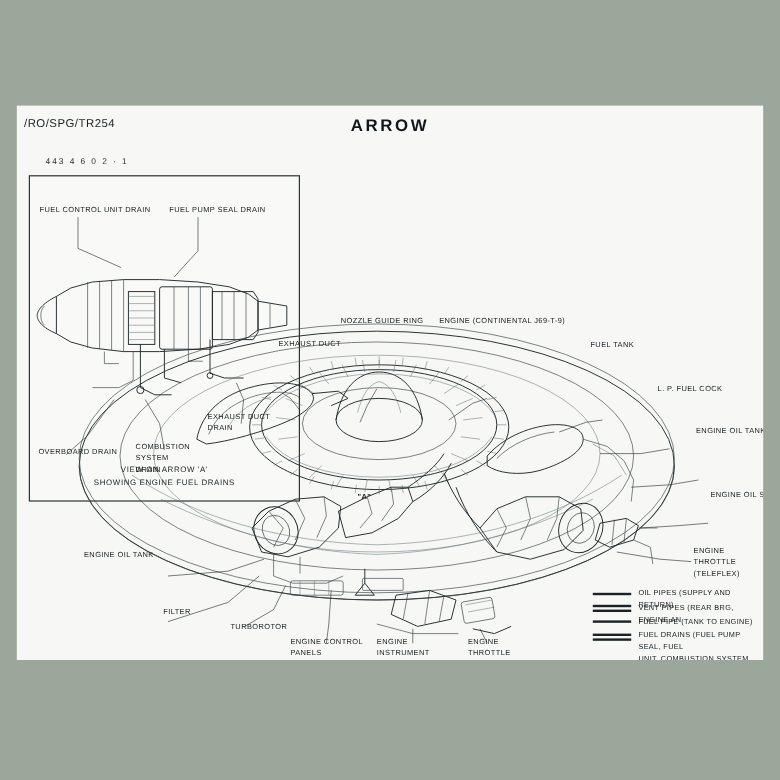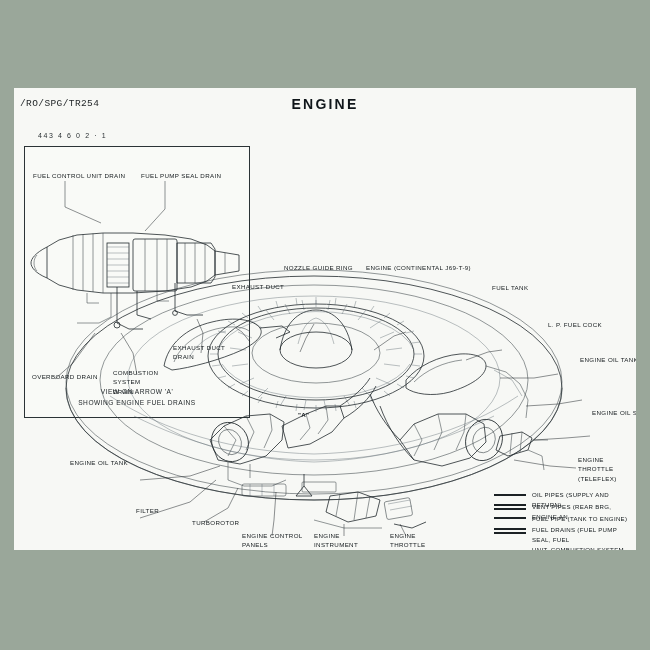--- a/index.html
+++ b/index.html
@@ -28,21 +28,21 @@
     background: #f7f8f5;
     overflow: hidden;
   }
   .doc-ref {
     position: absolute;
     left: 6px;
     top: 10px;
     font-size: 9.5px;
     letter-spacing: 0.4px;
     color: #1d2224;
-    font-family: Liberation Mono, monospace;
+    font-family: Liberation Sans, sans-serif;
     white-space: nowrap;
   }
   .doc-class {
     position: absolute;
     left: 0;
     top: 8px;
     width: 622px;
     text-align: center;
     font-size: 14px;
     font-weight: bold;
@@ -104,21 +104,21 @@
   .leader { stroke: #1e2528; fill: none; stroke-width: 0.5; }
 </style>
 </head>
 <body>
 
 <div id="stage">
 
   <div id="sheet">
 
     <div class="doc-ref">/RO/SPG/TR254</div>
-    <div class="doc-class">ENGINE</div>
+    <div class="doc-class">ARROW</div>
     <div class="doc-code">443 4  6 0 2 · 1</div>
 
     <div id="inset">
       <svg width="224" height="270" viewBox="0 0 224 270">
 
         <path class="ink" d="M22 100 L34 93 L52 88 L78 86 L108 86 L140 88 L166 92 L182 98 L190 104 L190 128 L182 134 L166 140 L140 144 L108 146 L78 146 L52 143 L34 138 L22 131 Z"></path>
 
         <path class="ink" d="M22 100 C10 106 6 112 6 116 C6 120 10 126 22 131"></path>
         <path class="ink-thin" d="M12 108 C8 112 8 120 12 124"></path>
 

